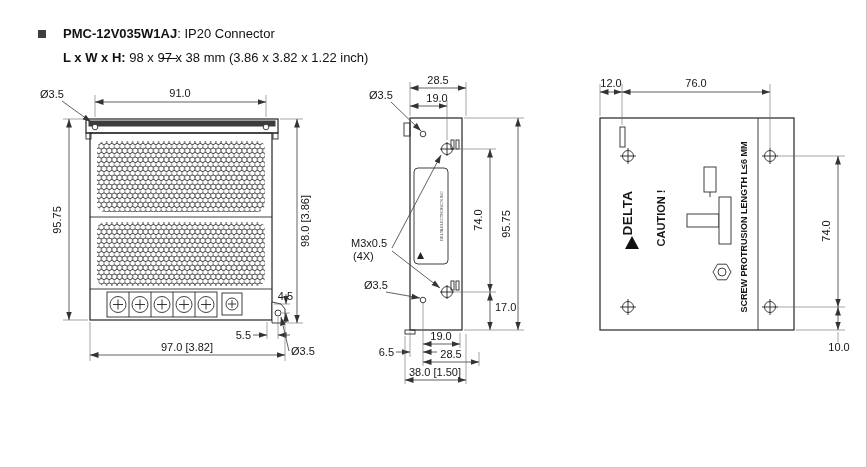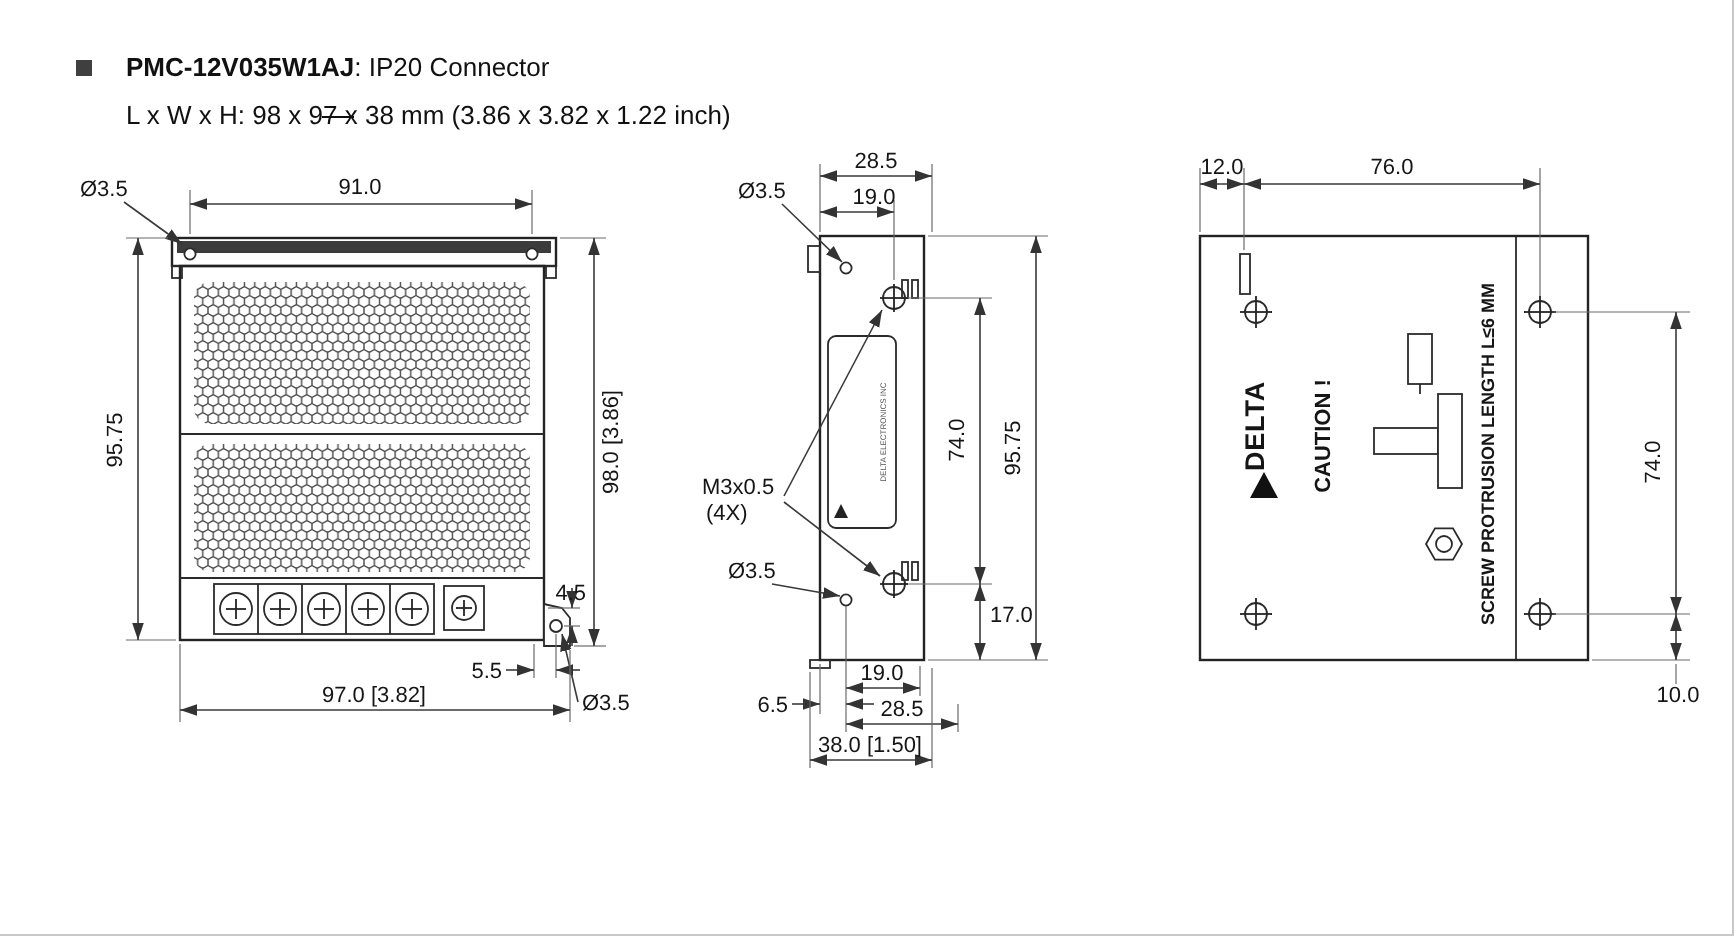--- a/index.html
+++ b/index.html
@@ -4,21 +4,21 @@
 <style>
   html,body{margin:0;padding:0;background:#fff;}
   .page{position:relative;width:867px;height:468px;background:#fff;font-family:"Liberation Sans",sans-serif;
         box-sizing:border-box;border-right:1px solid #c9c9c9;border-bottom:1px solid #c9c9c9;overflow:hidden;color:#111;}
   .header{position:absolute;left:38px;top:26px;}
   .bullet{display:inline-block;width:8px;height:8px;background:#3f3f3f;margin-right:17px;}
   .line1{font-size:13px;}
   .code{font-weight:bold;}
   .u{border-bottom:1.5px solid #111;padding-bottom:17px;}
   .line2{font-size:13px;margin-left:25px;margin-top:9px;}
-  .bold{font-weight:normal;}
+  .bold{font-weight:bold;}
   svg{position:absolute;left:0;top:0;}
   svg text{font-family:"Liberation Sans",sans-serif;font-size:11px;fill:#151515;}
   .ol{fill:none;stroke:#232323;stroke-width:1.2;}
   .olf{fill:#fff;stroke:#232323;stroke-width:1.2;}
   .ol2{fill:none;stroke:#2b2b2b;stroke-width:0.9;}
   .ol2f{fill:#fff;stroke:#2b2b2b;stroke-width:0.9;}
   .dim{fill:none;stroke:#3a3a3a;stroke-width:0.8;}
   .ext{fill:none;stroke:#6a6a6a;stroke-width:0.6;}
   .cross{stroke:#232323;stroke-width:0.9;}
   .brand{font-size:13.5px;font-weight:bold;letter-spacing:0.4px;}

